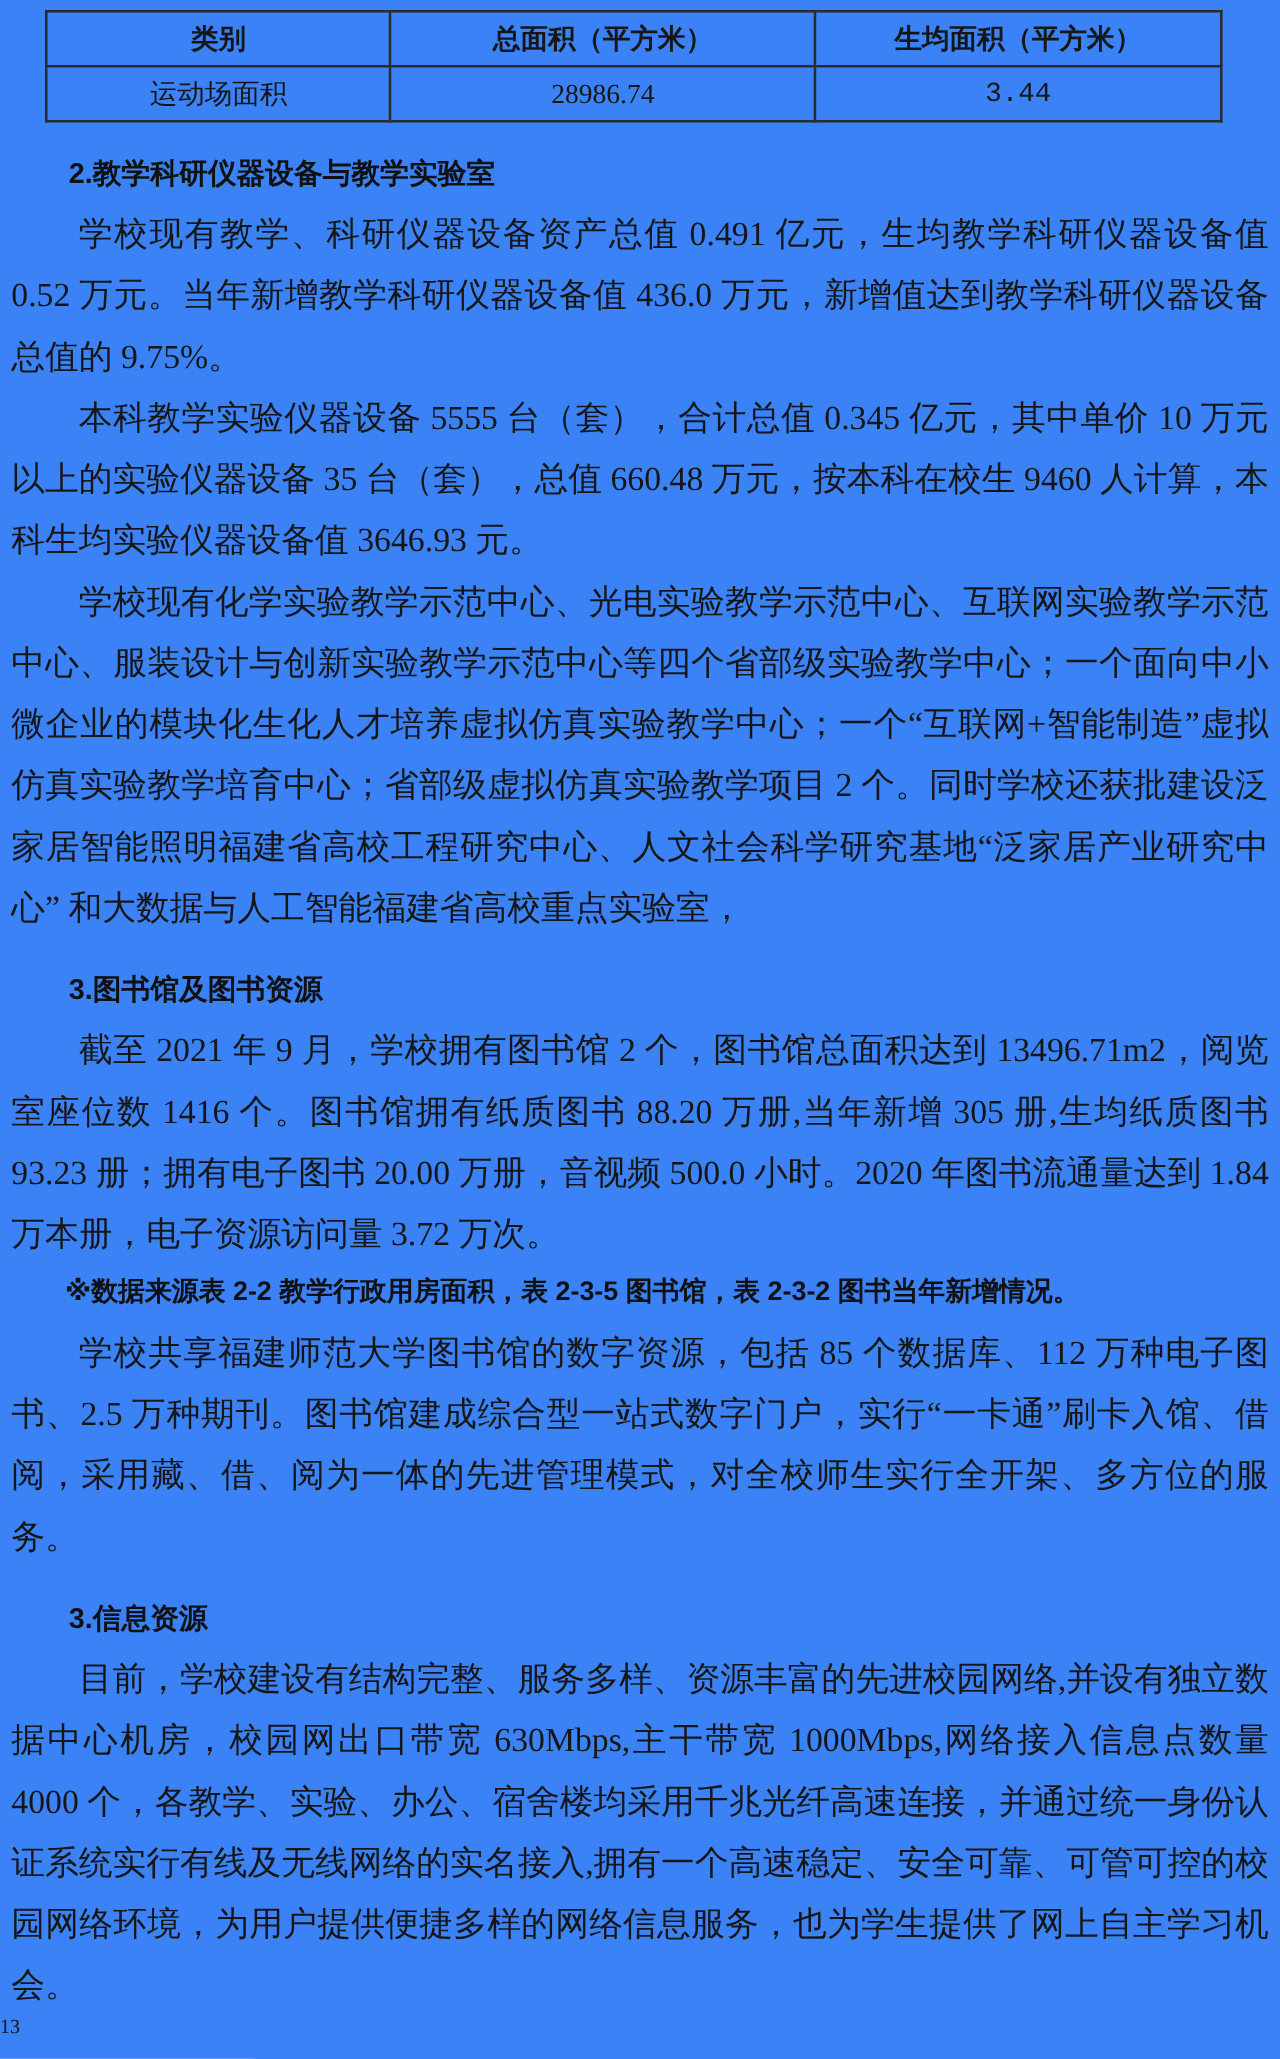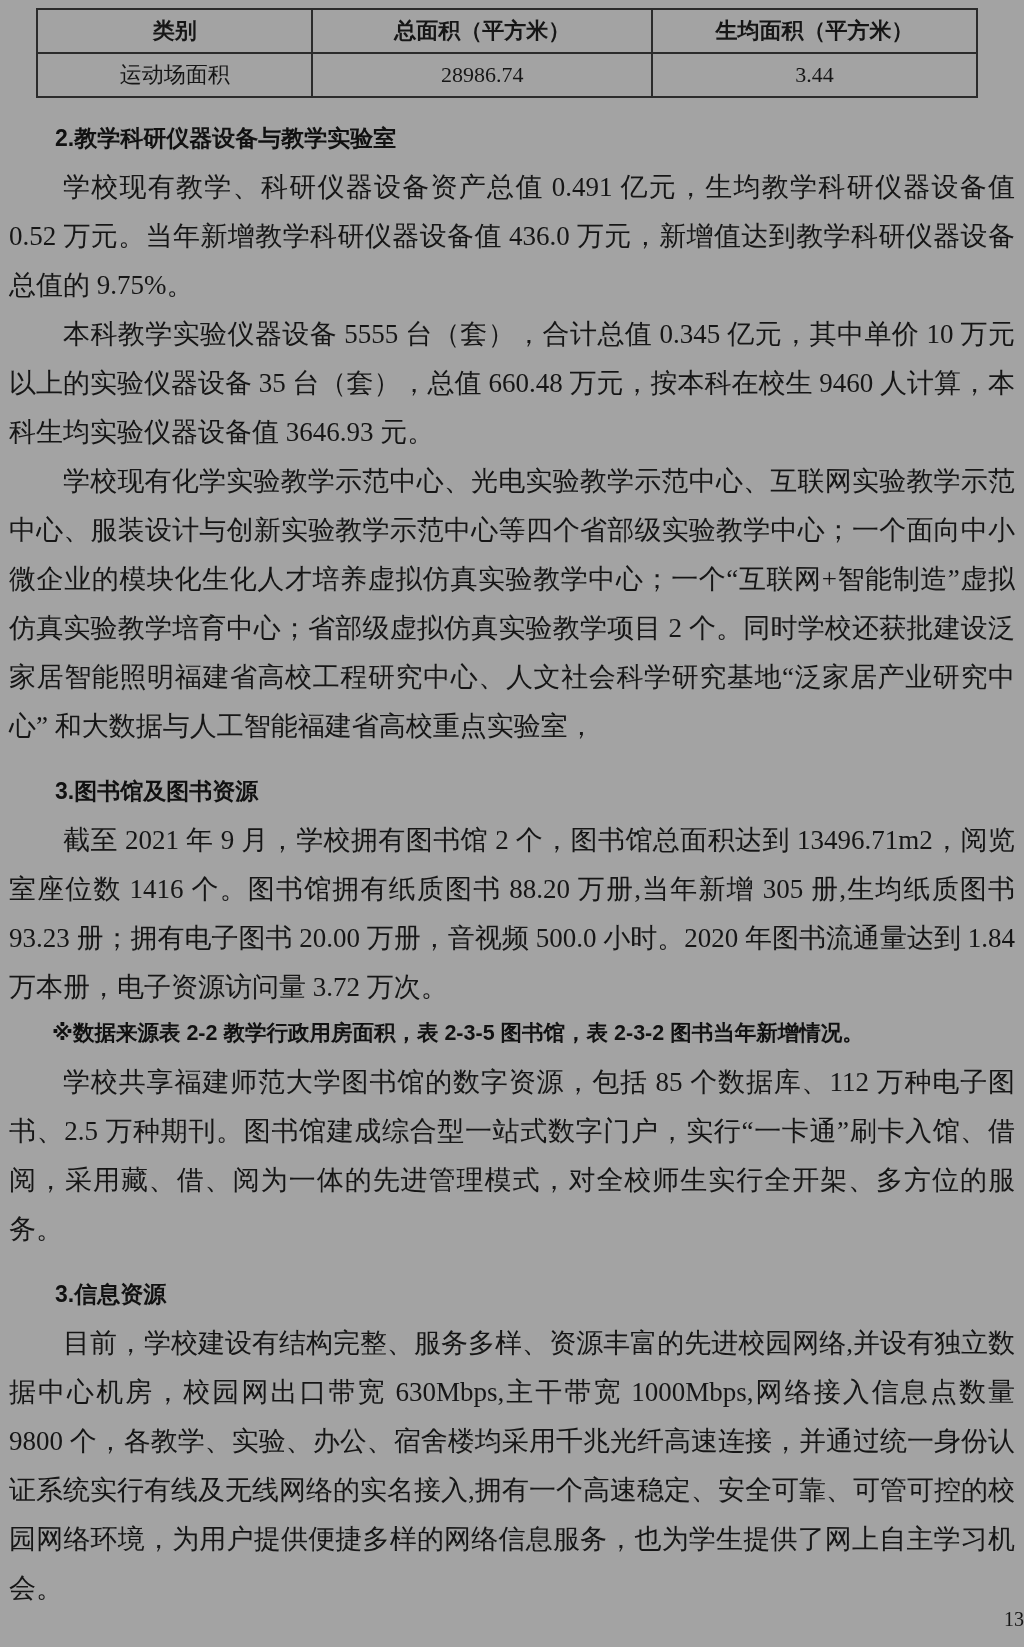--- a/index.html
+++ b/index.html
@@ -7,39 +7,39 @@
   body {
     width: 1024px; height: 1647px;
     background: #ffffff; color: #161616;
     font-family: "Liberation Serif", "DejaVu Serif", serif;
   }
   .page {
     position: relative;
     width: 1024px; height: 1647px;
     padding: 8px 9px 0 9px;
     overflow: hidden;
-    background: #a3a3a3;
+    background: #3b82f6;
   }
   table.area {
     border-collapse: collapse;
     table-layout: fixed;
     width: 942px;
     margin-left: 27px;
   }
   table.area td {
     border: 2px solid #2b2b2b;
     text-align: center;
     vertical-align: middle;
     font-size: 22px;
     height: 44px;
     padding: 0 4px;
     overflow: hidden;
   }
   table.area tr.hdr td { font-weight: bold; }
-  .c0 { width: 257px; } .c1 { width: 317px; } .c2 { width: 303px; }
+  .c0 { width: 257px; } .c1 { width: 317px; } .c2 { width: 303px; font-family: Liberation Mono, monospace; }
 
   h2.sec {
     font-size: 23px;
     font-weight: bold;
     font-family: "Liberation Sans", "DejaVu Sans", sans-serif;
     color: #111111;
     margin: 16px 0 0 0;
     line-height: 49px;
     text-indent: 2em;
   }
@@ -58,22 +58,22 @@
     text-indent: 2em;
     text-align: justify;
     font-weight: bold;
     font-family: "Liberation Sans", "DejaVu Sans", sans-serif;
     color: #111111;
   }
   .pageno {
     position: absolute;
     bottom: 16px; left: 0;
     width: 100%;
-    text-align: right;
-    font-size: 20px;
+    text-align: left;
+    font-size: 16px;
     color: #161616;
   }
 </style>
 </head>
 <body>
 
 <div class="page">
 
   <table class="area">
     <tbody>
@@ -94,16 +94,16 @@
   <p class="body">学校现有教学、科研仪器设备资产总值 0.491 亿元，生均教学科研仪器设备值 0.52 万元。当年新增教学科研仪器设备值 436.0 万元，新增值达到教学科研仪器设备总值的 9.75%。</p>
   <p class="body">本科教学实验仪器设备 5555 台（套），合计总值 0.345 亿元，其中单价 10 万元以上的实验仪器设备 35 台（套），总值 660.48 万元，按本科在校生 9460 人计算，本科生均实验仪器设备值 3646.93 元。</p>
   <p class="body">学校现有化学实验教学示范中心、光电实验教学示范中心、互联网实验教学示范中心、服装设计与创新实验教学示范中心等四个省部级实验教学中心；一个面向中小微企业的模块化生化人才培养虚拟仿真实验教学中心；一个“互联网+智能制造”虚拟仿真实验教学培育中心；省部级虚拟仿真实验教学项目 2 个。同时学校还获批建设泛家居智能照明福建省高校工程研究中心、人文社会科学研究基地“泛家居产业研究中心” 和大数据与人工智能福建省高校重点实验室，</p>
 
   <h2 class="sec">3.图书馆及图书资源</h2>
   <p class="body">截至 2021 年 9 月，学校拥有图书馆 2 个，图书馆总面积达到 13496.71m2，阅览室座位数 1416 个。图书馆拥有纸质图书 88.20 万册,当年新增 305 册,生均纸质图书 93.23 册；拥有电子图书 20.00 万册，音视频 500.0 小时。2020 年图书流通量达到 1.84 万本册，电子资源访问量 3.72 万次。</p>
   <p class="note">※数据来源表 2-2 教学行政用房面积，表 2-3-5 图书馆，表 2-3-2 图书当年新增情况。</p>
   <p class="body">学校共享福建师范大学图书馆的数字资源，包括 85 个数据库、112 万种电子图书、2.5 万种期刊。图书馆建成综合型一站式数字门户，实行“一卡通”刷卡入馆、借阅，采用藏、借、阅为一体的先进管理模式，对全校师生实行全开架、多方位的服务。</p>
 
   <h2 class="sec">3.信息资源</h2>
-  <p class="body">目前，学校建设有结构完整、服务多样、资源丰富的先进校园网络,并设有独立数据中心机房，校园网出口带宽 630Mbps,主干带宽 1000Mbps,网络接入信息点数量 9800 个，各教学、实验、办公、宿舍楼均采用千兆光纤高速连接，并通过统一身份认证系统实行有线及无线网络的实名接入,拥有一个高速稳定、安全可靠、可管可控的校园网络环境，为用户提供便捷多样的网络信息服务，也为学生提供了网上自主学习机会。</p>
+  <p class="body">目前，学校建设有结构完整、服务多样、资源丰富的先进校园网络,并设有独立数据中心机房，校园网出口带宽 630Mbps,主干带宽 1000Mbps,网络接入信息点数量 4000 个，各教学、实验、办公、宿舍楼均采用千兆光纤高速连接，并通过统一身份认证系统实行有线及无线网络的实名接入,拥有一个高速稳定、安全可靠、可管可控的校园网络环境，为用户提供便捷多样的网络信息服务，也为学生提供了网上自主学习机会。</p>
 
   <div class="pageno">13</div>
 </div>
 
 </body></html>

